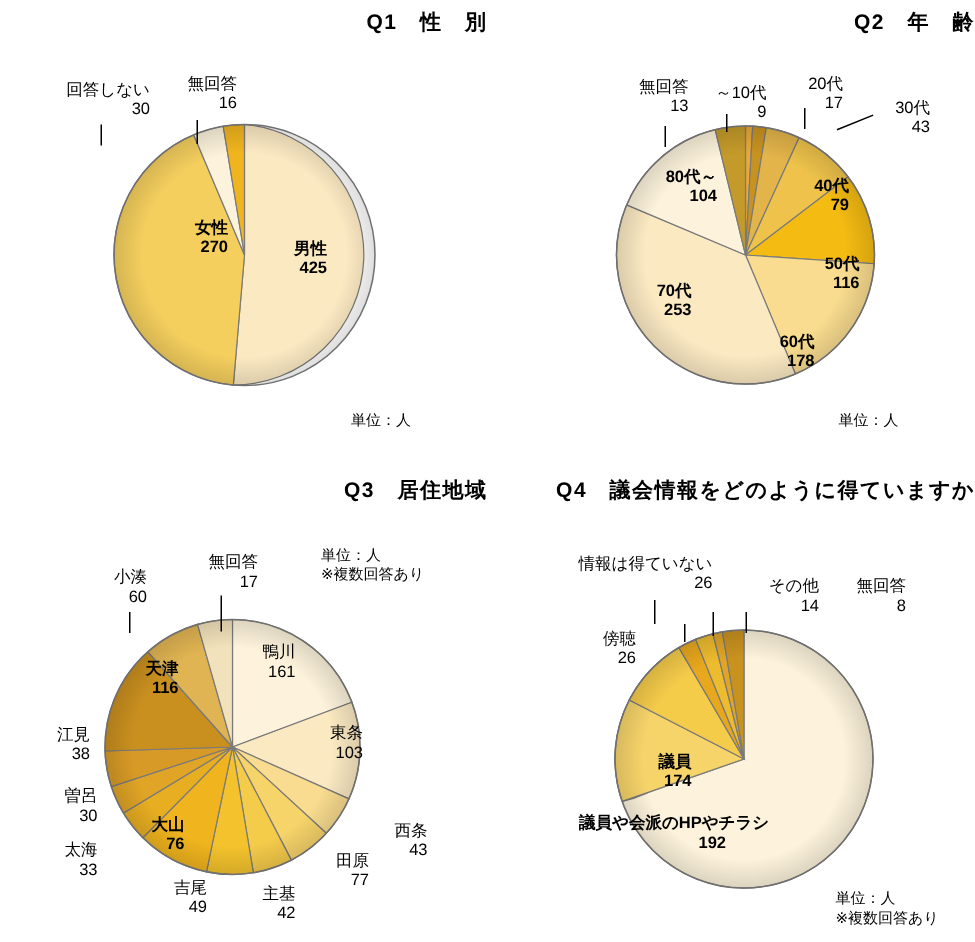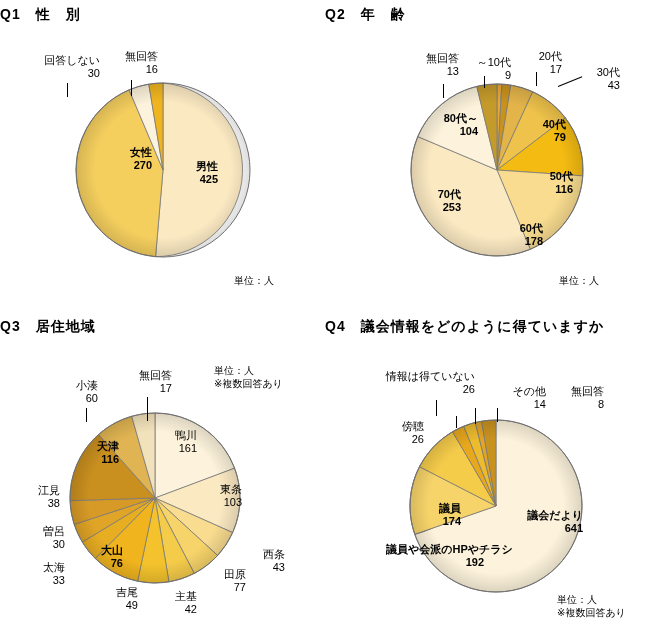--- a/index.html
+++ b/index.html
@@ -6,21 +6,21 @@
   body{
     width:650px;height:628px;
     background:#ffffff;
     font-family:"Liberation Sans","DejaVu Sans",sans-serif;
     color:#000;
     position:relative;
     overflow:hidden;
   }
   .panel{position:absolute;}
   .panel-title{
-    text-align:left;
+    text-align:right;
     font-weight:bold;
     font-size:14px;
     letter-spacing:1px;
     white-space:nowrap;
   }
   .chart-wrap{position:relative;}
   svg{display:block;overflow:visible;}
   .lbl{
     position:absolute;
     font-size:11px;
@@ -275,23 +275,20 @@
         <path d="M0 0 L-32.24 -79.74 A86 86 0 0 1 -20.71 -83.47 Z" fill="#edbb2e" stroke="#7a7a7a" stroke-width="0.8"></path>
 
         <path d="M0 0 L-20.71 -83.47 A86 86 0 0 1 -14.41 -84.78 Z" fill="#e0a426" stroke="#7a7a7a" stroke-width="0.8"></path>
 
         <path d="M0 0 L-14.41 -84.78 A86 86 0 0 1 0 -86 Z" fill="#c8921f" stroke="#7a7a7a" stroke-width="0.8"></path>
         <circle cx="0" cy="0" r="86" fill="url(#q4shade)" stroke="#6f6f6f" stroke-width="1"></circle>
       </g>
     </svg>
   </div>
 
-  <div class="lbl bold" style="left:182px;top:197px;width:76px;">
-    <span>議会だより</span><br><span>641</span>
-  </div>
   <div class="lbl bold" style="left:61px;top:231px;width:98px;">
     <span>議員や会派のHPやチラシ</span><br><span>192</span>
   </div>
   <div class="lbl bold" style="left:84px;top:190px;width:52px;">
     <span>議員</span><br><span>174</span>
   </div>
   <div class="lbl" style="left:59px;top:108px;width:40px;">
     <span>傍聴</span><br><span>26</span>
   </div>
   <div class="lbl" style="left:50px;top:58px;width:100px;">

